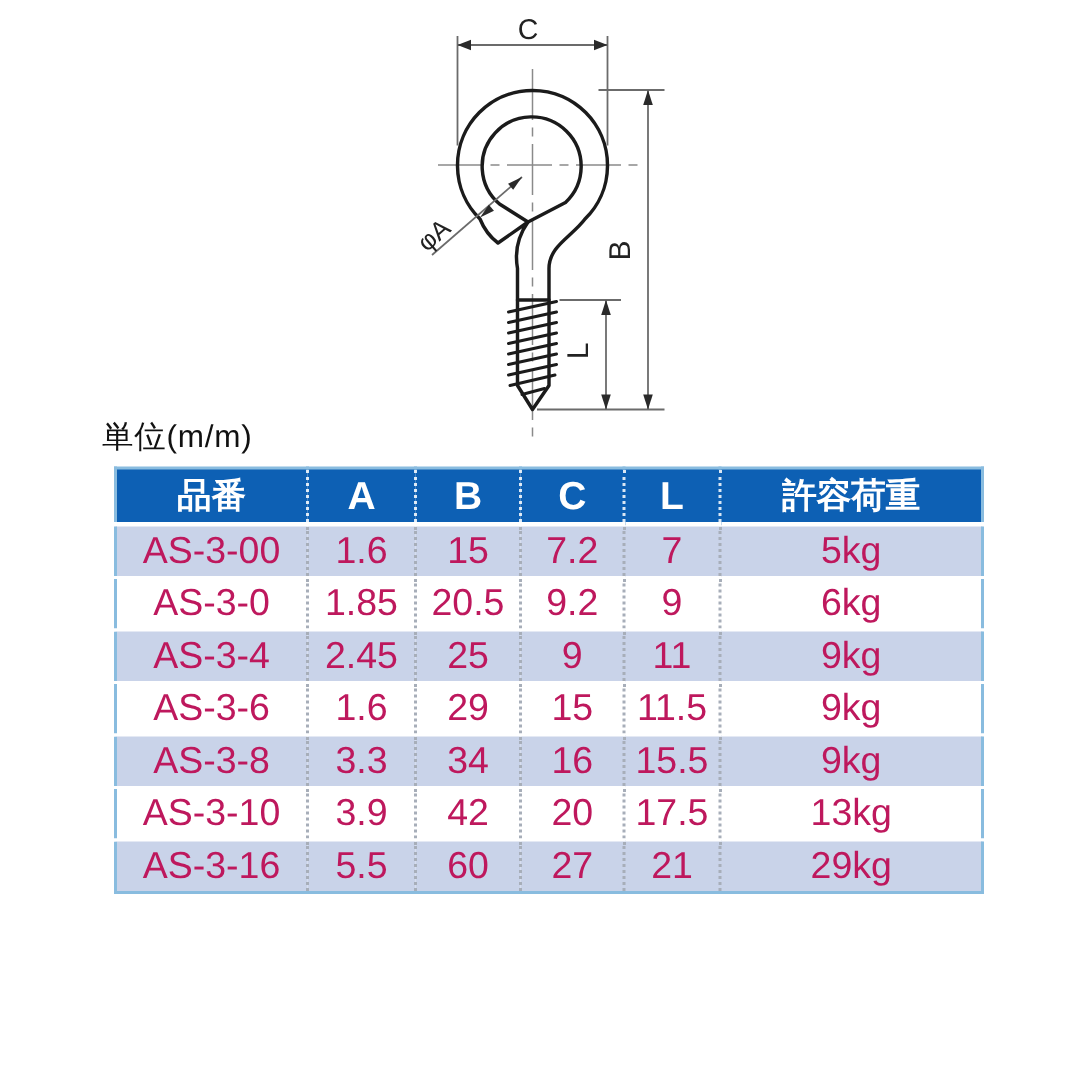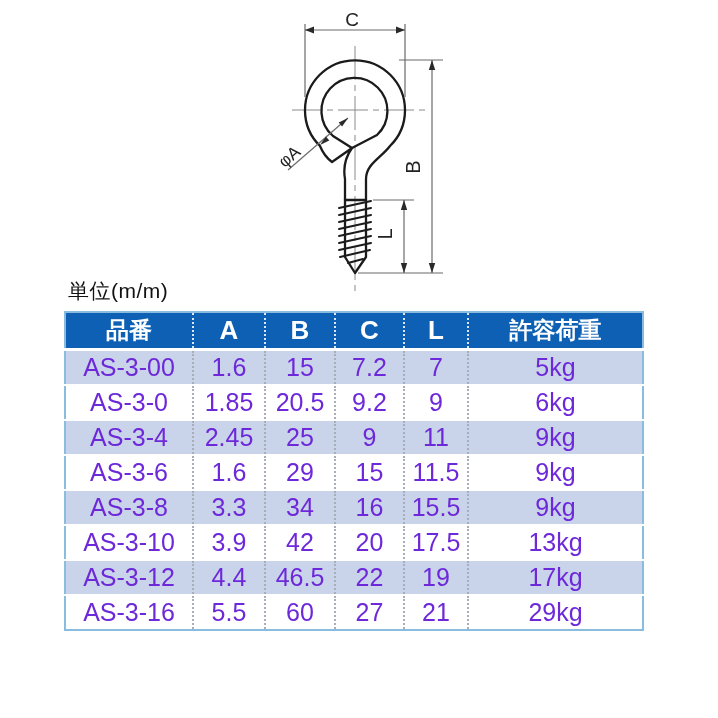--- a/index.html
+++ b/index.html
@@ -13,34 +13,34 @@
   .diagram .thread{stroke:#1b1b1b;stroke-width:2;fill:none;stroke-linecap:round;}
   .diagram .dim{stroke:#6b6b6b;stroke-width:1.2;fill:none;}
   .diagram .center{stroke:#8a8a8a;stroke-width:1;fill:none;}
   .diagram .arrow{fill:#2a2a2a;stroke:none;}
   .diagram text{fill:#222;font-family:"Liberation Sans","DejaVu Sans",sans-serif;}
   .unit-label{
     position:absolute;top:277px;left:68px;width:582px;
     text-align:left;font-size:21px;color:#111;letter-spacing:0.5px;
   }
   table.spec{
-    position:absolute;top:311px;left:64px;width:580px;
+    position:absolute;top:311px;left:76px;width:580px;
     border-collapse:collapse;table-layout:fixed;
     border:2px solid #89bcdf;
   }
   table.spec th{
     background:#0d60b4;color:#ffffff;font-weight:bold;
     font-size:23px;height:35px;text-align:center;padding:0;
     border-bottom:3px solid #ffffff;
   }
   table.spec th.col-letter{font-size:26px;}
   table.spec th:not(:last-child){border-right:2px dotted rgba(255,255,255,0.85);}
   table.spec td{
     height:33px;text-align:center;padding:0;
-    font-size:25px;color:#6d28d9;
+    font-size:25px;color:#be185d;
     border-bottom:2px solid #ffffff;background:#ffffff;
   }
   table.spec td:not(:last-child){border-right:2px dotted #a7aeb9;}
   table.spec tbody tr:nth-child(odd) td{background:#c9d3e9;}
   table.spec tbody tr:last-child td{border-bottom:none;}
 </style>
 </head>
 <body>
 
 <svg class="diagram" width="718" height="302" viewBox="0 0 718 302">
@@ -170,28 +170,20 @@
     </tr>
     <tr>
       <td>AS-3-10</td>
       <td>3.9</td>
       <td>42</td>
       <td>20</td>
       <td>17.5</td>
       <td>13kg</td>
     </tr>
     <tr>
-      <td>AS-3-12</td>
-      <td>4.4</td>
-      <td>46.5</td>
-      <td>22</td>
-      <td>19</td>
-      <td>17kg</td>
-    </tr>
-    <tr>
       <td>AS-3-16</td>
       <td>5.5</td>
       <td>60</td>
       <td>27</td>
       <td>21</td>
       <td>29kg</td>
     </tr>
   </tbody>
 </table>
 

